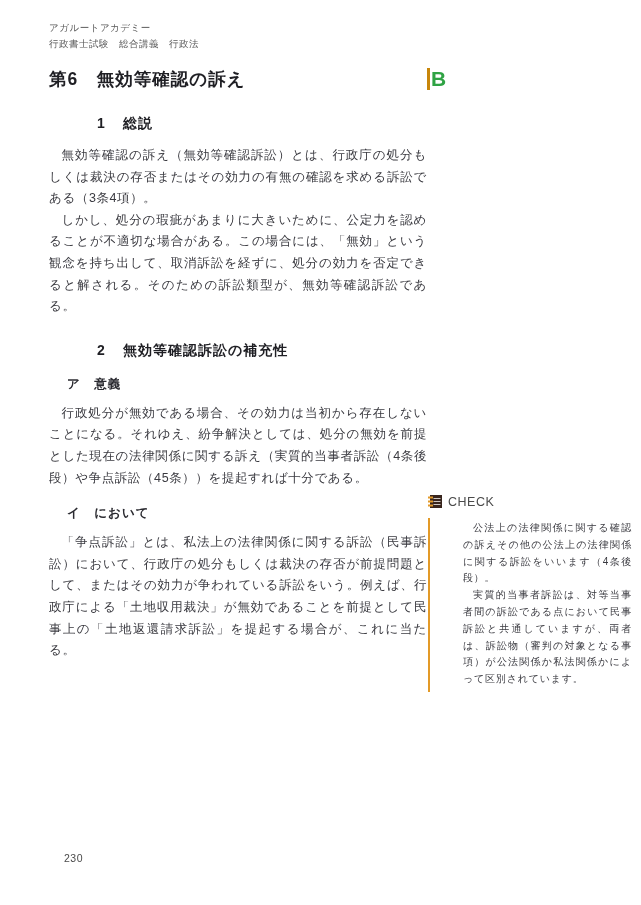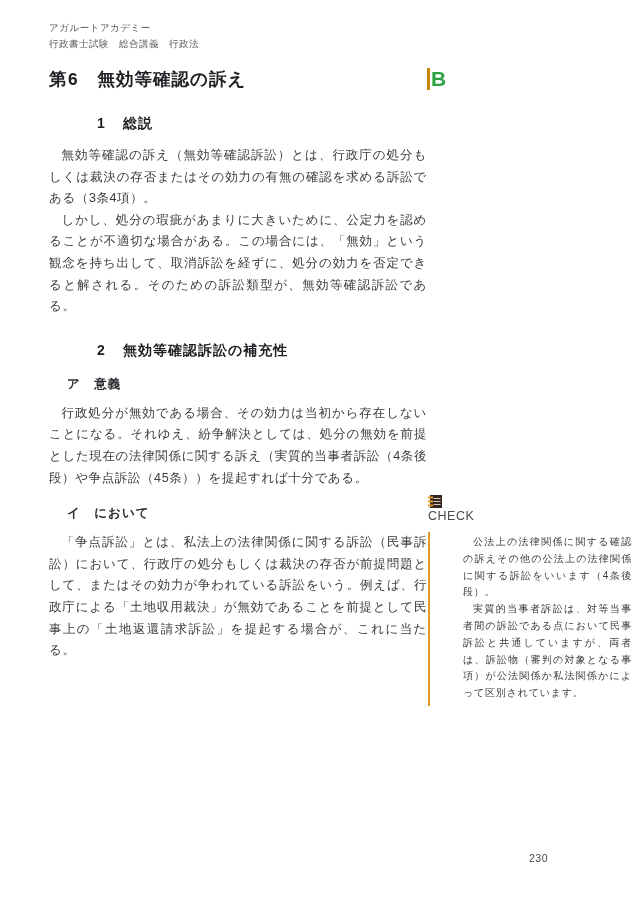--- a/index.html
+++ b/index.html
@@ -20,21 +20,20 @@
   .main-col{
     position:absolute;left:49px;top:20px;width:378px;
   }
   .doc-header{line-height:15px;}
   .brand-line{font-size:9.5px;color:#5a5a5a;letter-spacing:.5px;}
   .subtitle-line{font-size:9.5px;color:#5a5a5a;letter-spacing:.5px;margin-top:1px;}
   .chapter-title{
     margin-top:16px;
     font-size:17.5px;font-weight:bold;color:#1f1f24;
     letter-spacing:1px;
-    font-family:Liberation Mono, monospace;
   }
   .rank-badge{
     position:absolute;left:427px;top:68px;
     font-size:21px;font-weight:bold;line-height:22px;
     color:var(--badge-green,#2FA344);
     border-left:3px solid #c8860a;
     padding-left:1px;
   }
   .sec-heading{
     font-size:14px;font-weight:bold;color:#1f1f24;
@@ -51,43 +50,43 @@
   }
   .sub-heading{
     font-size:12.5px;font-weight:bold;color:#2a2a30;
     letter-spacing:1px;
     padding-left:18px;
     margin-top:16px;margin-bottom:10px;
   }
   .sidebar{
     position:absolute;left:428px;top:494px;width:204px;
   }
-  .check-row{display:flex;align-items:flex-start;flex-direction:column;}
+  .check-row{display:flex;align-items:flex-end;gap:5px;}
   .check-icon{width:15px;height:15px;flex:0 0 auto;}
   .check-label{font-size:12.5px;color:#4a4a4a;letter-spacing:.5px;}
   .check-box{
     margin-top:9px;
     border-left:2px solid var(--accent-orange,#E39A28);
     padding:2px 0 4px 8px;
   }
   .check-box-title{
     font-size:10.5px;font-weight:bold;color:#33333a;
     letter-spacing:.5px;
     margin-bottom:9px;
   }
   .check-box-p{
     font-size:10px;line-height:16.8px;
     letter-spacing:.8px;
     text-align:justify;text-indent:1em;
     color:var(--text-main,#3a3a40);
     margin-left:25px;
   }
   .page-footer{
-    position:absolute;top:852px;left:48px;width:500px;
-    text-align:right;font-size:10.5px;color:#4a4a4a;letter-spacing:.5px;
+    position:absolute;top:852px;left:64px;width:500px;
+    text-align:left;font-size:10.5px;color:#4a4a4a;letter-spacing:.5px;
   }
 </style>
 </head>
 <body>
 
 <div class="main-col">
 
   <div class="doc-header">
     <div class="brand-line">アガルートアカデミー</div>
     <div class="subtitle-line">行政書士試験　総合講義　行政法</div>

